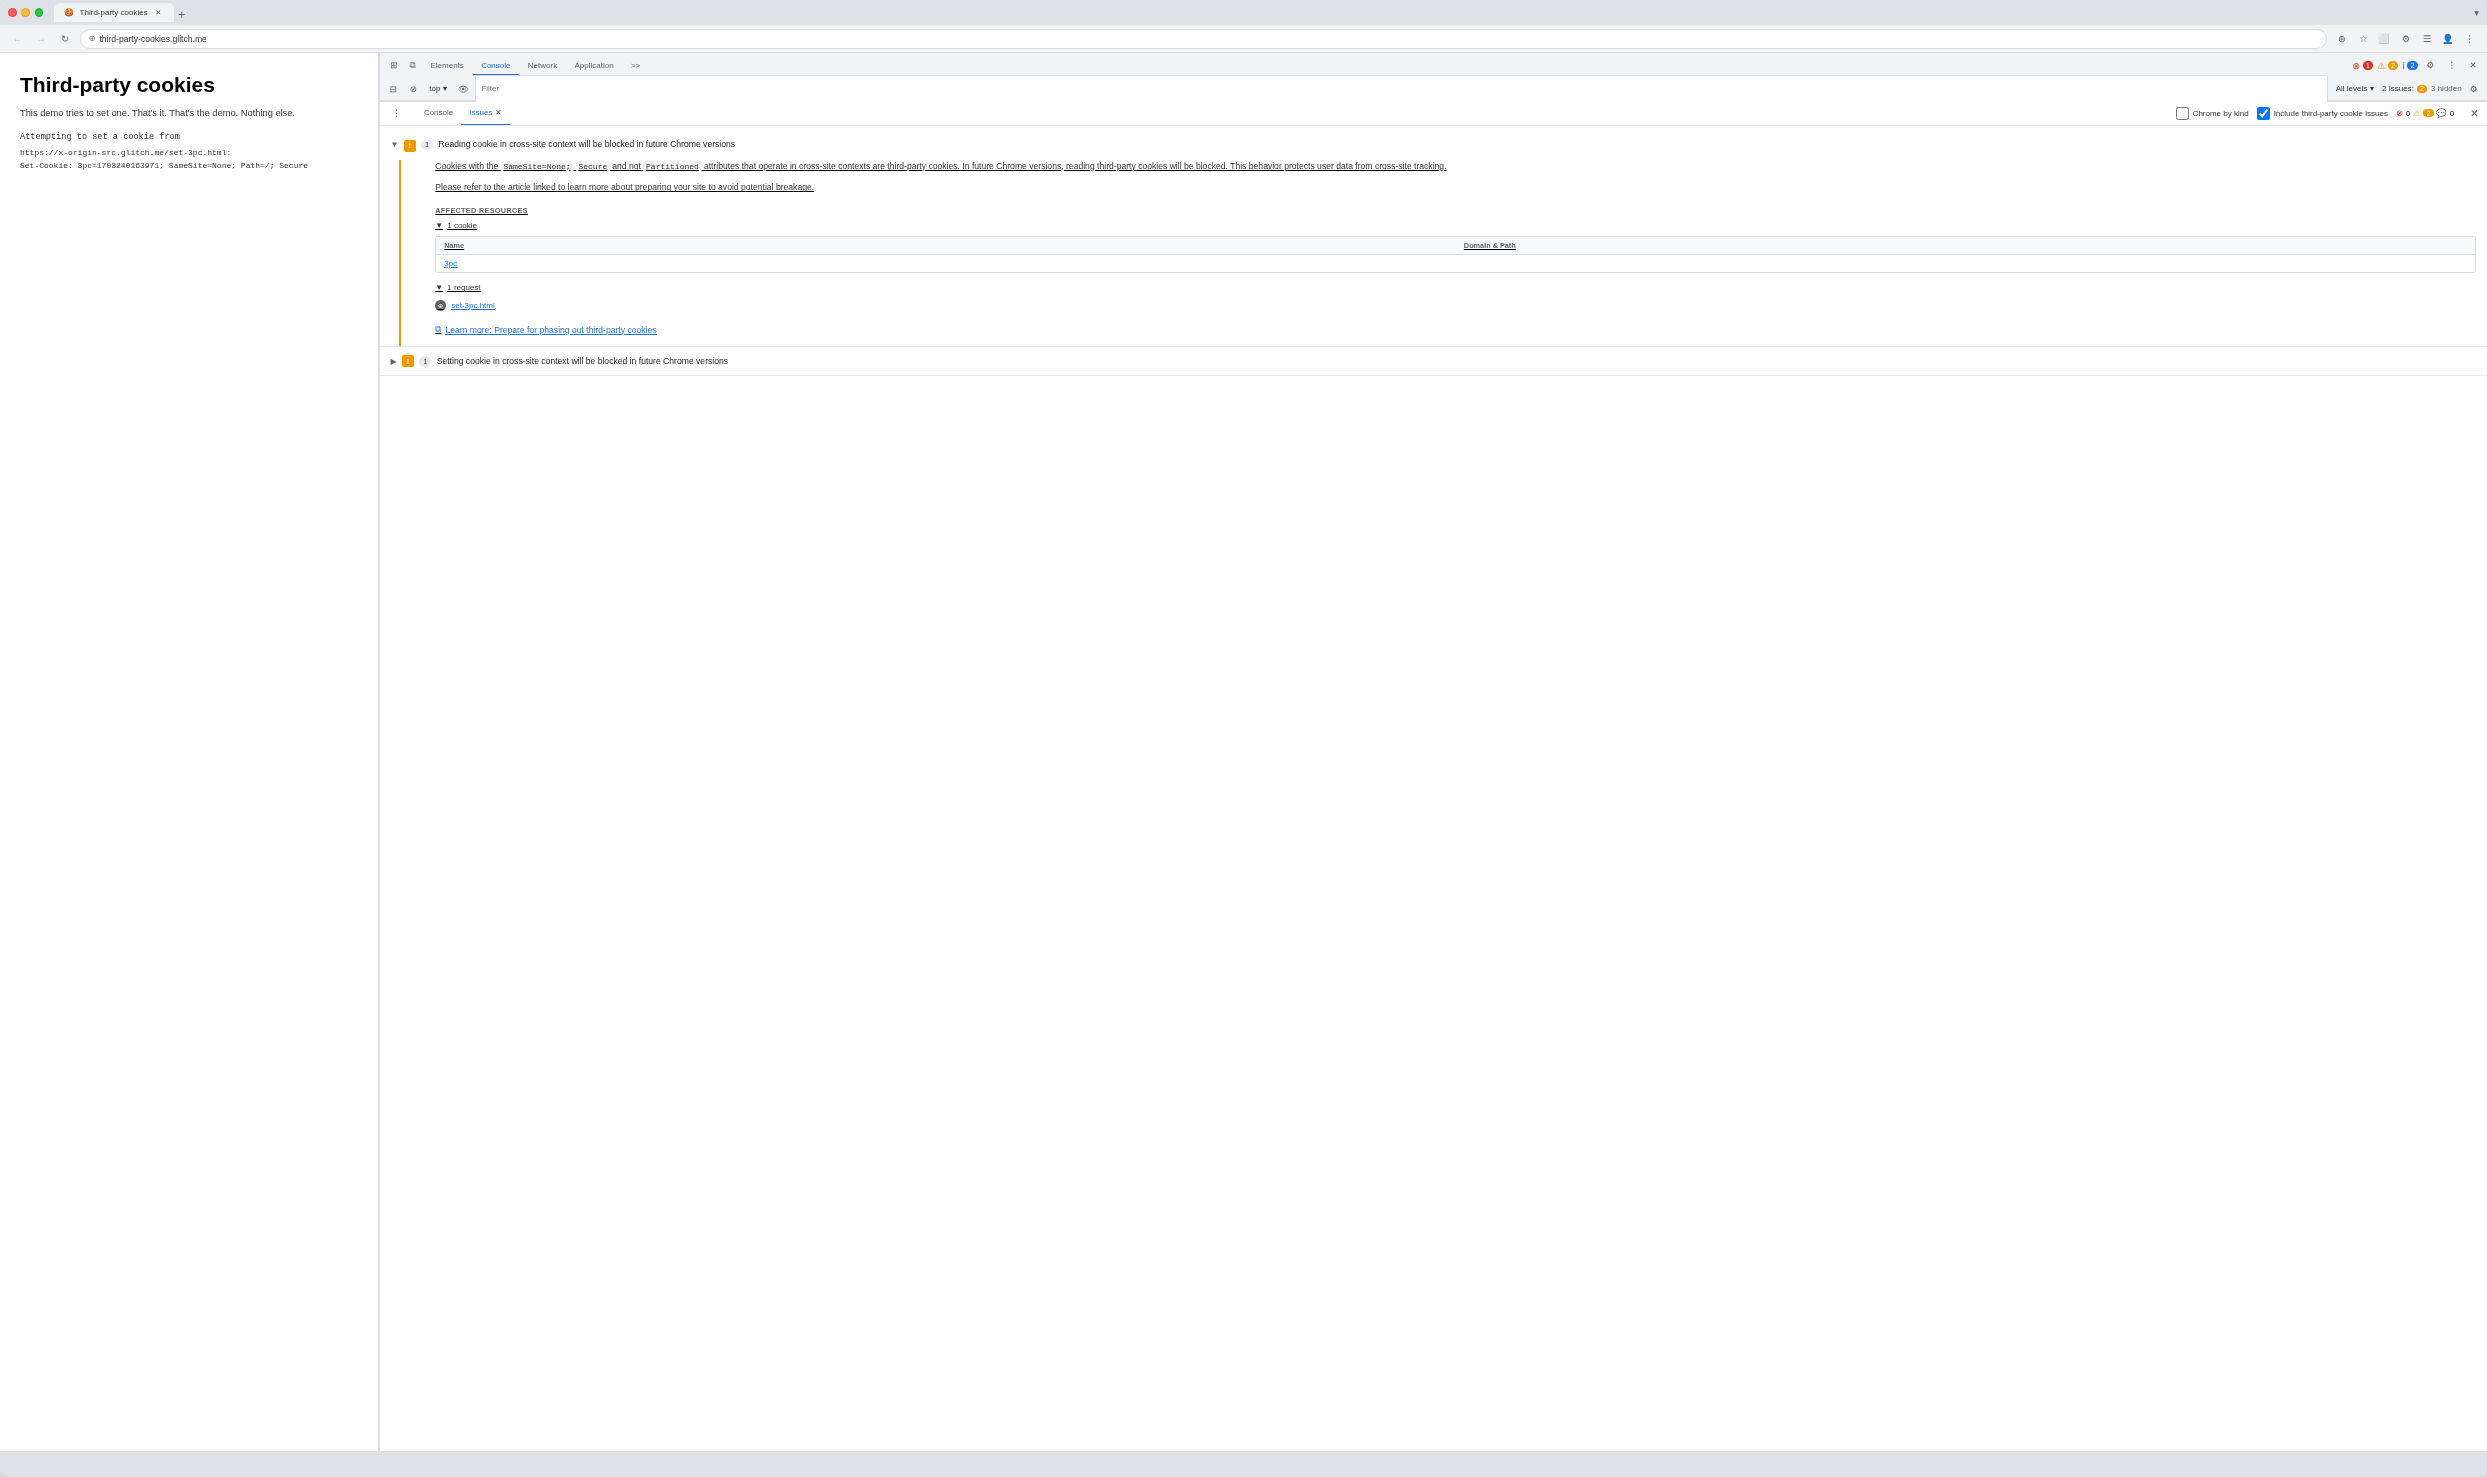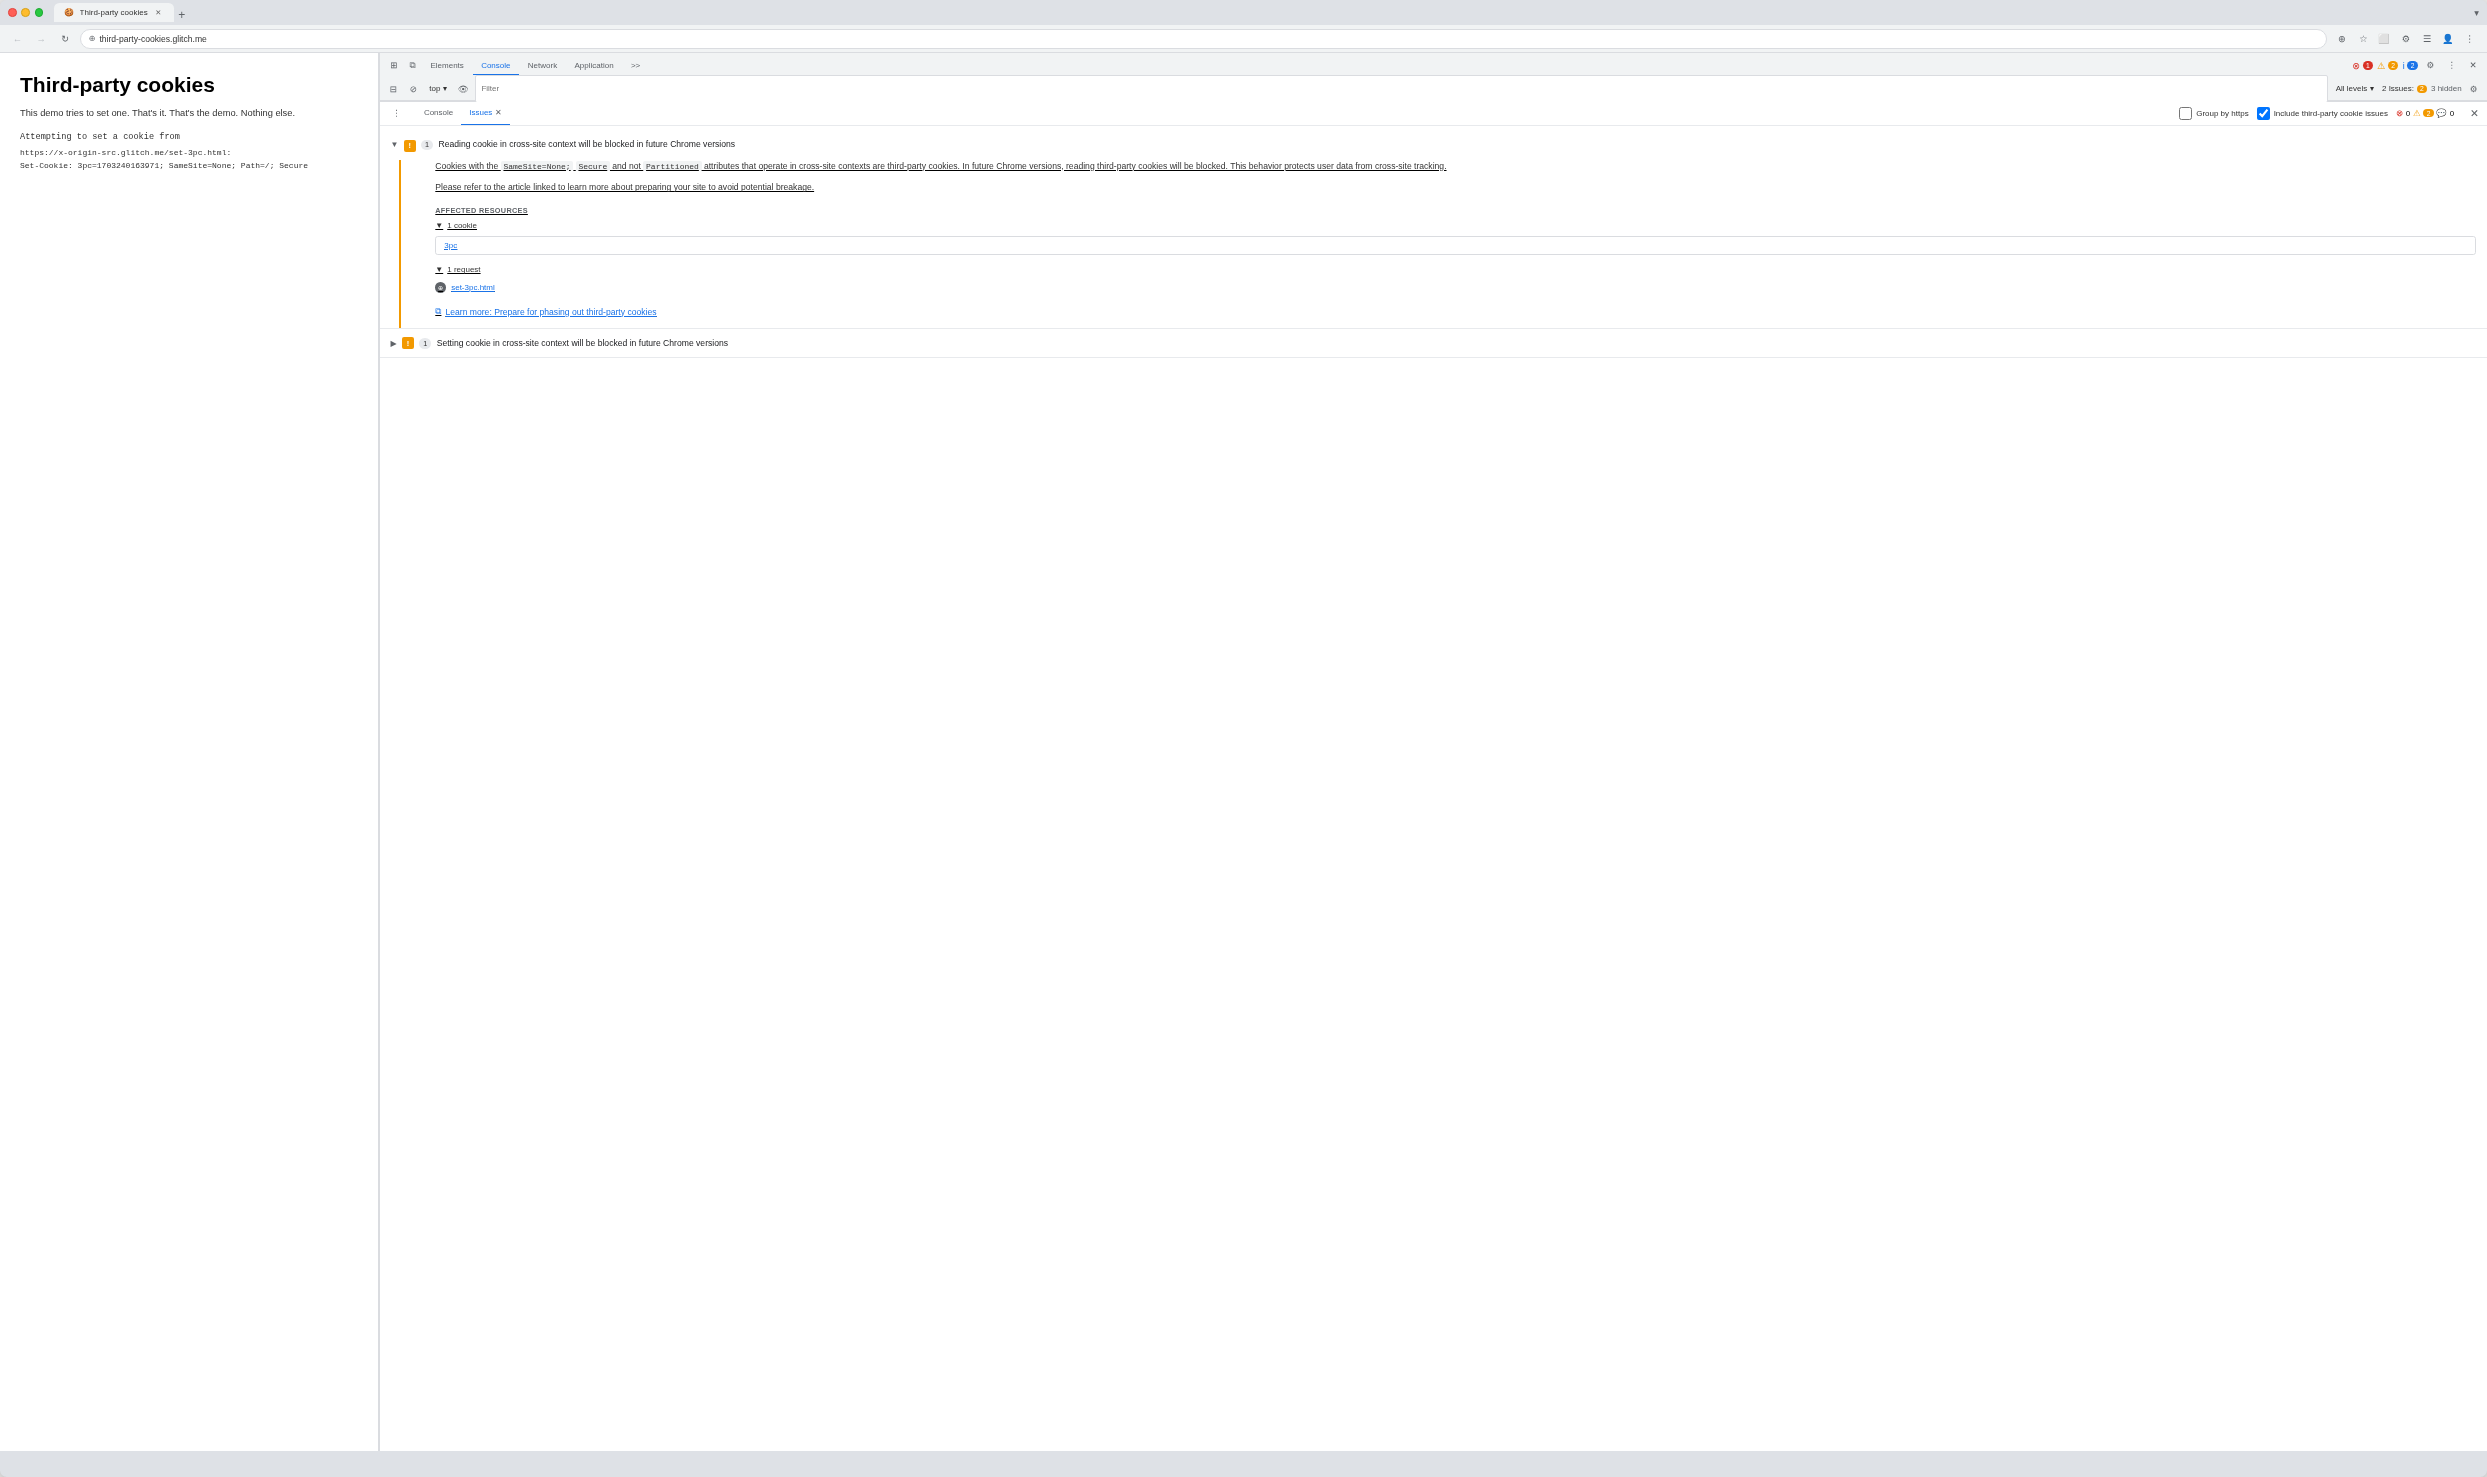--- a/index.html
+++ b/index.html
@@ -236,21 +236,21 @@
               <span>Console</span>
             </div>
             <div class="issues-tab active">
               <span>Issues</span>
               <span class="issues-tab-close">✕</span>
             </div>
           </div>
           <div class="issues-controls">
             <label class="checkbox-label">
               <input type="checkbox" style="">
-              <span>Group by https</span>
+              <span>Chrome by kind</span>
             </label>
             <label class="checkbox-label">
               <input type="checkbox" checked="" style="">
               <span>Include third-party cookie issues</span>
             </label>
             <div style="display:flex; align-items:center; gap:2.7px;">
               <span style="color:#d93025; font-size:8.6px;">⊗</span>
               <span>0</span>
               <span style="color:#f29900; font-size:8.6px;">⚠</span>
               <span class="warn-badge">2</span>
@@ -278,20 +278,24 @@
               </div>
 
               <div class="affected-label">AFFECTED RESOURCES</div>
 
               <div class="resource-section">
                 <div class="resource-toggle">
                   <span>▼</span>
                   <span>1 cookie</span>
                 </div>
                 <div class="resource-table">
+                  <div class="resource-table-header">
+                    <div class="col">Name</div>
+                    <div class="col">Domain &amp; Path</div>
+                  </div>
                   <div class="resource-table-row">
                     <div class="col">
                       <span class="resource-link">3pc</span>
                     </div>
                   </div>
                 </div>
               </div>
 
               <div class="resource-section">
                 <div class="resource-toggle">

